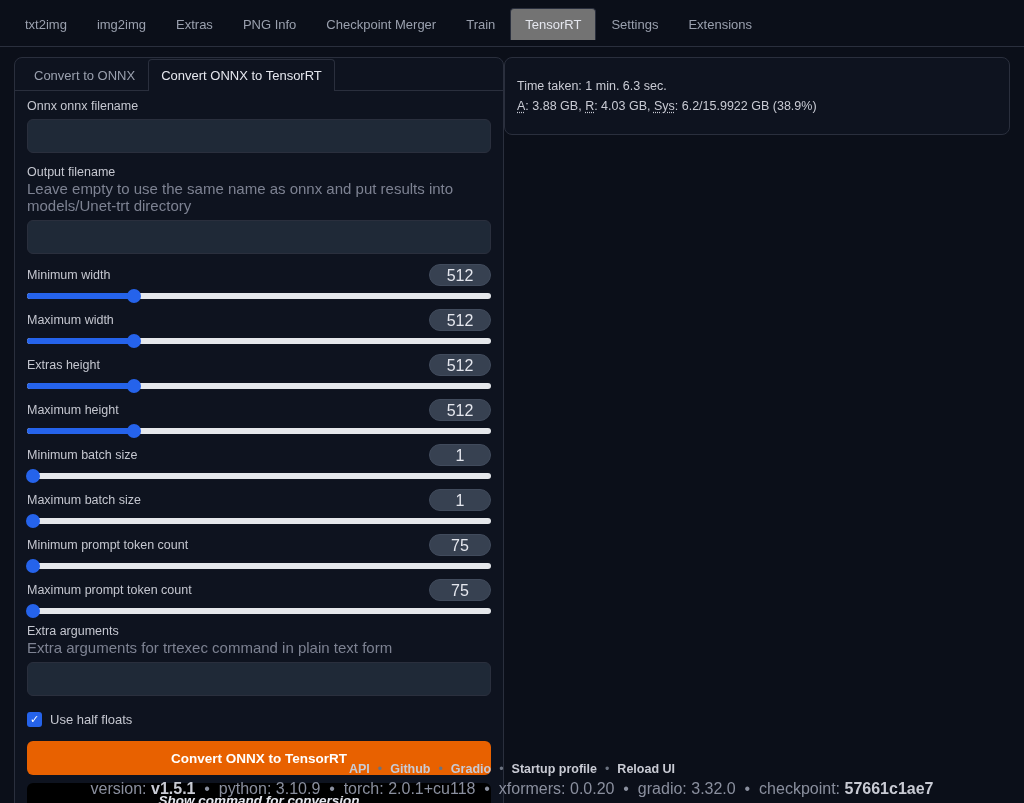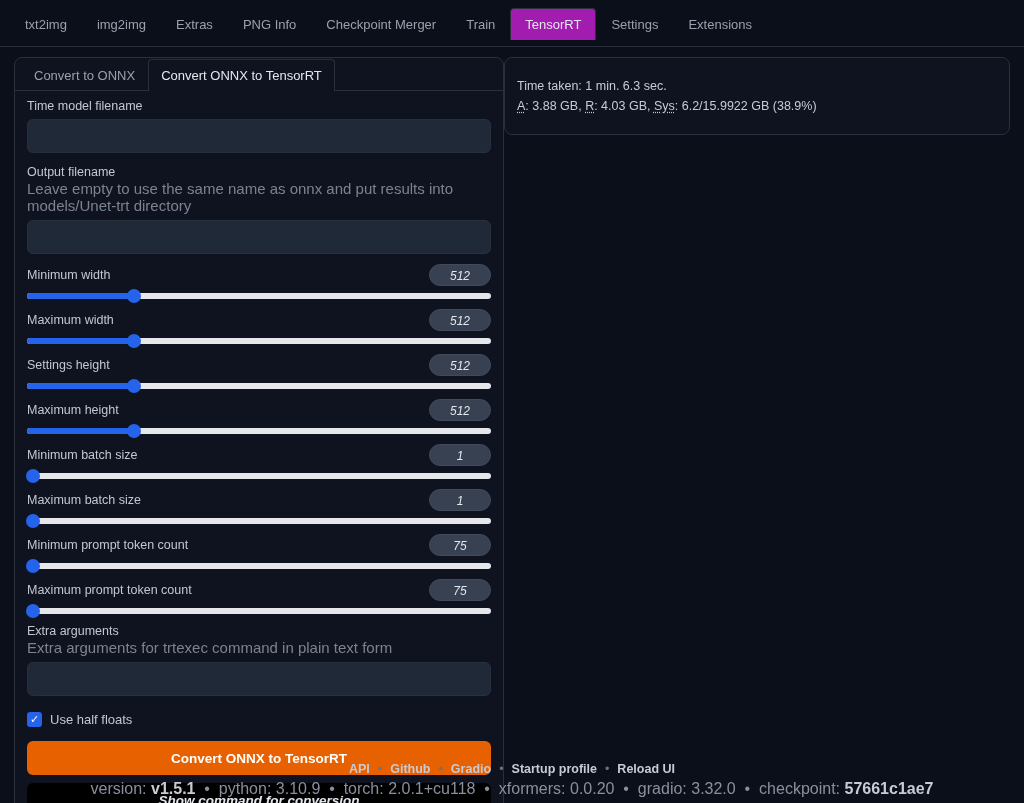--- a/index.html
+++ b/index.html
@@ -24,21 +24,21 @@
     cursor: pointer;
     border: 1px solid transparent;
     border-bottom: none;
     position: relative;
     top: 1px;
     border-radius: 4px 4px 0 0;
   }
   .top-tab.active {
     color: #e5e7ee;
     border-color: #2a2f3d;
-    background: #a21caf;
+    background: #737373;
   }
   .columns {
     display: flex;
     padding: 10px 14px 0 14px;
   }
   .left-col { width: 490px; }
   .right-col { flex: 1; }
   .panel {
     border: 1px solid #2a2f3d;
     border-radius: 8px;
@@ -102,23 +102,22 @@
     font-size: 12.5px;
   }
   .num-box {
     background: #374151;
     border: 1px solid #414b5c;
     border-radius: 999px;
     width: 62px;
     height: 22px;
     color: #e5e7ee;
     text-align: center;
-    font-size: 12px;
+    font-size: 16px;
     line-height: 22px;
-    font-style: italic;
   }
   .track {
     position: relative;
     height: 6px;
     background: #e5e7eb;
     border-radius: 3px;
     margin-top: 7px;
     margin-bottom: 10px;
   }
   .fill {
@@ -207,21 +206,21 @@
   </div>
 
 <div class="columns">
   <div class="left-col">
     <div class="panel">
       <div class="sub-tabs" id="sub-tabs">
           <div class="sub-tab">Convert to ONNX</div>
           <div class="sub-tab active">Convert ONNX to TensorRT</div>
         </div>
 
-      <div class="field-label">Time model filename</div>
+      <div class="field-label">Onnx onnx filename</div>
       <input class="text-input" value="" style="">
 
       <div class="field-label">Output filename</div>
       <div class="field-help">Leave empty to use the same name as onnx and put results into models/Unet-trt directory</div>
       <input class="text-input" value="" style="">
 
       <div id="sliders">
           <div class="slider-row">
             <div class="slider-head">
               <span class="slabel">Minimum width</span>
@@ -237,21 +236,21 @@
               <span class="slabel">Maximum width</span>
               <span class="num-box">512</span>
             </div>
             <div class="track">
               <div class="fill" style="width:23%"></div>
               <div class="thumb" style="left:23%"></div>
             </div>
           </div>
           <div class="slider-row">
             <div class="slider-head">
-              <span class="slabel">Settings height</span>
+              <span class="slabel">Extras height</span>
               <span class="num-box">512</span>
             </div>
             <div class="track">
               <div class="fill" style="width:23%"></div>
               <div class="thumb" style="left:23%"></div>
             </div>
           </div>
           <div class="slider-row">
             <div class="slider-head">
               <span class="slabel">Maximum height</span>

